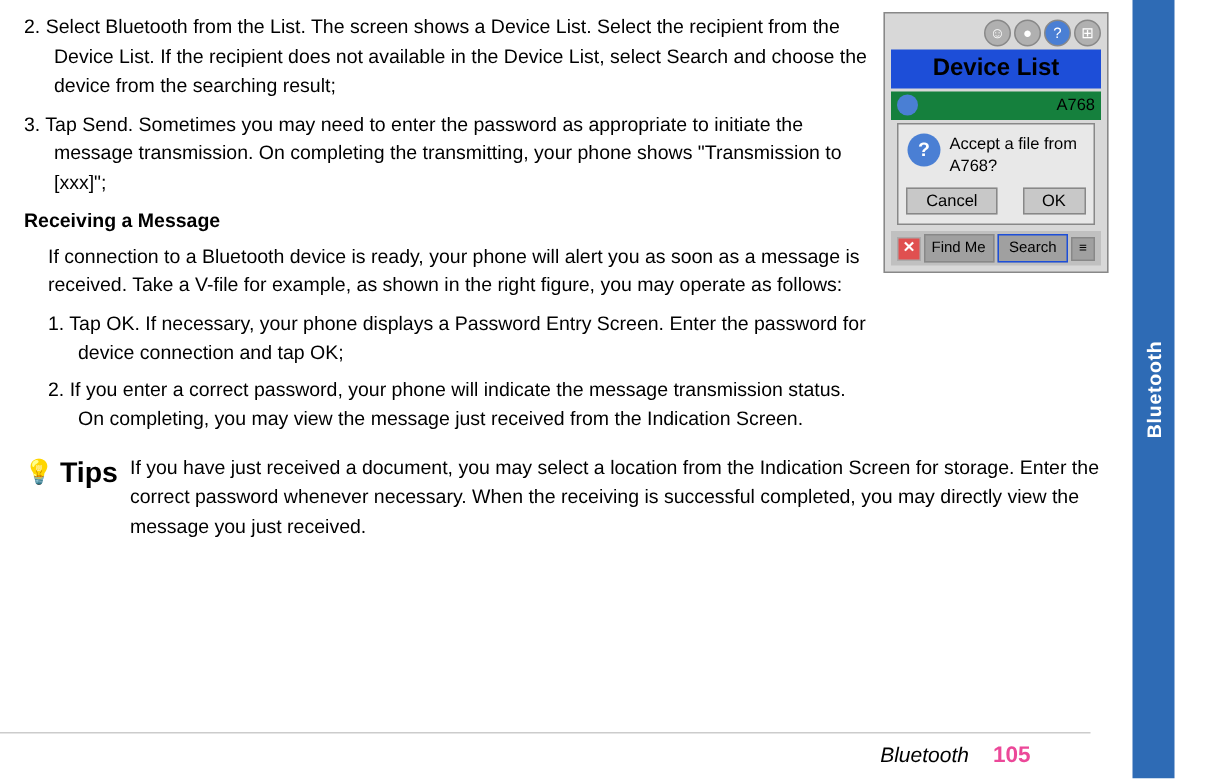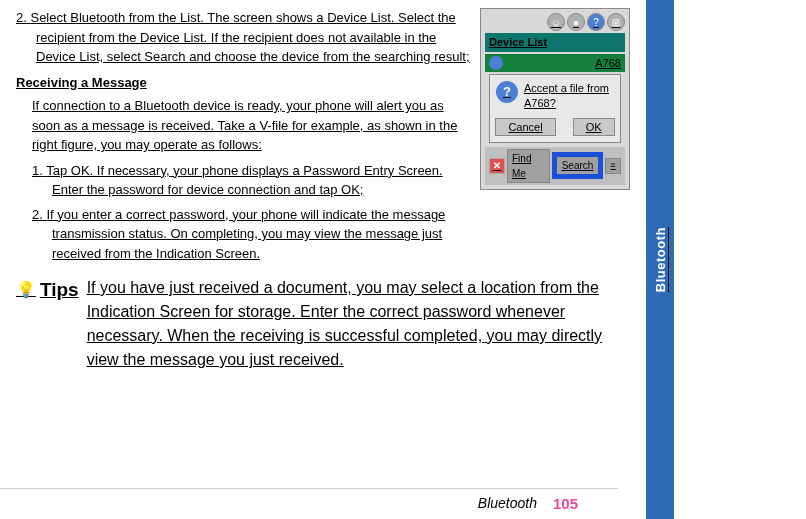--- a/index.html
+++ b/index.html
@@ -9,23 +9,22 @@
       height: 519px;
       font-family: Arial, sans-serif;
       font-size: 13px;
       background: #fff;
       overflow: hidden;
       position: relative;
     }
 
     .page-container {
       display: flex;
-      width: 674px;
+      width: 783px;
       height: 519px;
-      text-decoration: underline;
     }
 
     
     .main-content {
       flex: 1;
       padding: 8px 16px 8px 16px;
       position: relative;
       line-height: 1.5;
     }
 
@@ -116,26 +115,27 @@
       font-size: 10px;
       color: #fff;
       border: 1px solid #888;
     }
 
     .device-icon-circle.blue-icon {
       background: #4a7fd4;
     }
 
     .device-list-bar {
-      background: #0f766e;
-      font-size: 11px;
+      background: #1d4ed8;
+      font-size: 16px;
       font-weight: bold;
       padding: 1px 4px;
       margin-bottom: 2px;
       color: #000;
+      text-align: center;
     }
 
     .device-list-row {
       background: #15803d;
       display: flex;
       align-items: center;
       padding: 1px 4px;
       font-size: 11px;
       margin-bottom: 2px;
       justify-content: space-between;
@@ -231,21 +231,21 @@
       padding: 1px 4px;
       border: 1px solid #888;
       cursor: pointer;
       flex: 1;
     }
 
     .search-btn {
       background: #a0a0a0;
       font-size: 10px;
       padding: 1px 4px;
-      border: 5px solid #1d4ed8;
+      border: 1px solid #1d4ed8;
       cursor: pointer;
       flex: 1;
       text-align: center;
     }
 
     .small-icon-btn {
       width: 16px;
       height: 16px;
       background: #a0a0a0;
       border: 1px solid #888;
@@ -274,21 +274,21 @@
     .lightbulb-icon {
       font-size: 16px;
     }
 
     .tips-label {
       font-weight: bold;
       font-size: 19px;
     }
 
     .tips-text {
-      font-size: 16px;
+      font-size: 13px;
       line-height: 1.5;
     }
 
     
     .footer {
       position: absolute;
       bottom: 0;
       left: 0;
       right: 28px;
       display: flex;
@@ -328,20 +328,24 @@
   <div class="main-content">
 
     <div class="content-body">
       <div class="text-section">
 
         <p class="step-item">
           <span>2.</span>
           <span> Select Bluetooth from the List. The screen shows a Device List. Select the recipient from the Device List. If the recipient does not available in the Device List, select Search and choose the device from the searching result;</span>
         </p>
 
+        <p class="step-item">
+          <span>3.</span>
+          <span> Tap Send. Sometimes you may need to enter the password as appropriate to initiate the message transmission. On completing the transmitting, your phone shows "Transmission to [xxx]";</span>
+        </p>
 
 
         <p class="section-title">Receiving a Message</p>
 
         <p class="step-item" style="text-indent:0; padding-left:16px;">
           If connection to a Bluetooth device is ready, your phone will alert you as soon as a message is received. Take a V-file for example, as shown in the right figure, you may operate as follows:
         </p>
 
         <p class="step-sub">
           <span>1.</span>

